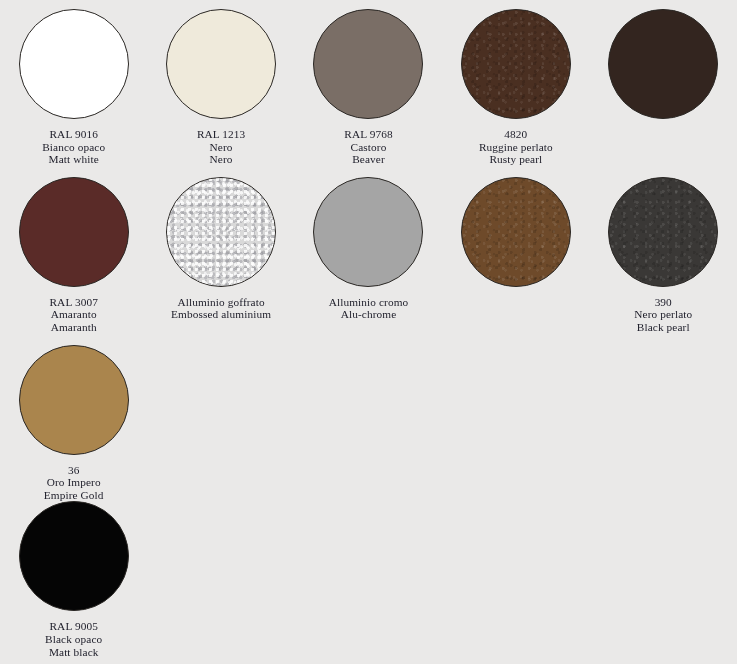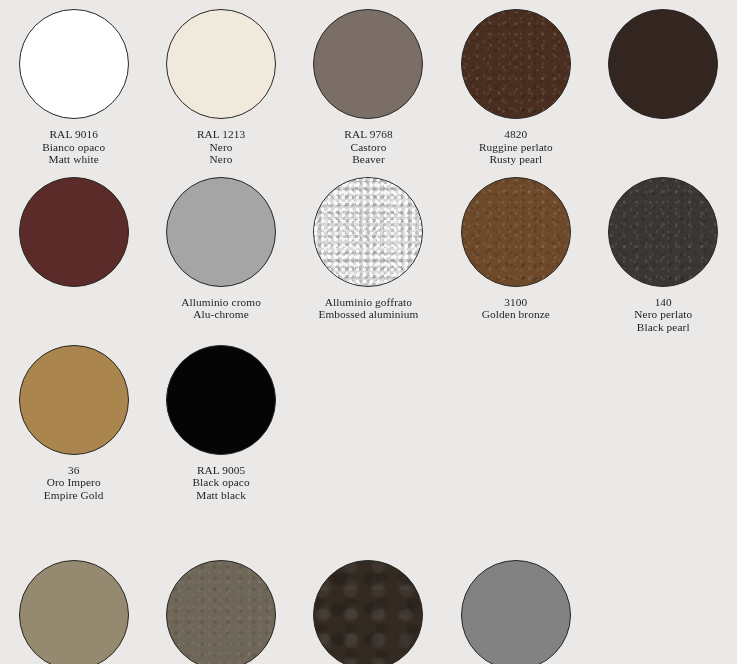--- a/index.html
+++ b/index.html
@@ -104,21 +104,21 @@
     letter-spacing: 0.1px;
     width: 147.4px;
   }
   .caption-line {
     display: block;
     white-space: nowrap;
   }
   
   #row-1 { padding-top: 9px; }
   #row-2 { padding-top: 11px; }
-  #row-3 { padding-top: 11px; }
+  #row-3 { padding-top: 11px; flex-direction: column; }
   #row-4 { padding-top: 59px; }
 </style>
 </head>
 <body>
 
 <div id="swatch-sheet">
   <div class="swatch-row" id="row-1">
       <div class="swatch-cell">
         <div class="swatch-disc-wrap">
           <div class="swatch-disc" title="Matt white" style="background: rgb(255, 255, 255);"></div>
@@ -165,60 +165,61 @@
         <div class="swatch-disc-wrap">
           <div class="swatch-disc" title="Matt dark brown" style="background: rgb(51, 37, 31);"></div>
         </div>
       </div>
     </div>
   <div class="swatch-row" id="row-2">
       <div class="swatch-cell">
         <div class="swatch-disc-wrap">
           <div class="swatch-disc" title="Amaranth" style="background: rgb(90, 43, 40);"></div>
         </div>
+        <div class="swatch-caption">
+          <span class="caption-line">RAL 3007</span>
+          <span class="caption-line">Amaranto</span>
+          <span class="caption-line">Amaranth</span>
+        </div>
+      </div>
+      <div class="swatch-cell">
+        <div class="swatch-disc-wrap">
+          <div class="swatch-disc tex-embossed" title="Embossed aluminium" style="background: rgb(217, 217, 217);">
+            <div class="texture-layer"></div>
+          </div>
+        </div>
+        <div class="swatch-caption">
+          <span class="caption-line">Alluminio goffrato</span>
+          <span class="caption-line">Embossed aluminium</span>
+        </div>
       </div>
       <div class="swatch-cell">
         <div class="swatch-disc-wrap">
           <div class="swatch-disc" title="Alu-chrome" style="background: rgb(165, 165, 165);"></div>
         </div>
         <div class="swatch-caption">
           <span class="caption-line">Alluminio cromo</span>
           <span class="caption-line">Alu-chrome</span>
         </div>
       </div>
       <div class="swatch-cell">
         <div class="swatch-disc-wrap">
-          <div class="swatch-disc tex-embossed" title="Embossed aluminium" style="background: rgb(217, 217, 217);">
-            <div class="texture-layer"></div>
-          </div>
-        </div>
-        <div class="swatch-caption">
-          <span class="caption-line">Alluminio goffrato</span>
-          <span class="caption-line">Embossed aluminium</span>
-        </div>
-      </div>
-      <div class="swatch-cell">
-        <div class="swatch-disc-wrap">
           <div class="swatch-disc tex-pearl" title="Golden bronze" style="background: rgb(110, 74, 42);">
             <div class="texture-layer"></div>
           </div>
         </div>
-        <div class="swatch-caption">
-          <span class="caption-line">3100</span>
-          <span class="caption-line">Golden bronze</span>
-        </div>
       </div>
       <div class="swatch-cell">
         <div class="swatch-disc-wrap">
           <div class="swatch-disc tex-pearl" title="Black pearl" style="background: rgb(58, 56, 54);">
             <div class="texture-layer"></div>
           </div>
         </div>
         <div class="swatch-caption">
-          <span class="caption-line">140</span>
+          <span class="caption-line">390</span>
           <span class="caption-line">Nero perlato</span>
           <span class="caption-line">Black pearl</span>
         </div>
       </div>
     </div>
   <div class="swatch-row" id="row-3">
       <div class="swatch-cell">
         <div class="swatch-disc-wrap">
           <div class="swatch-disc" title="Empire Gold" style="background: rgb(170, 133, 77);"></div>
         </div>

